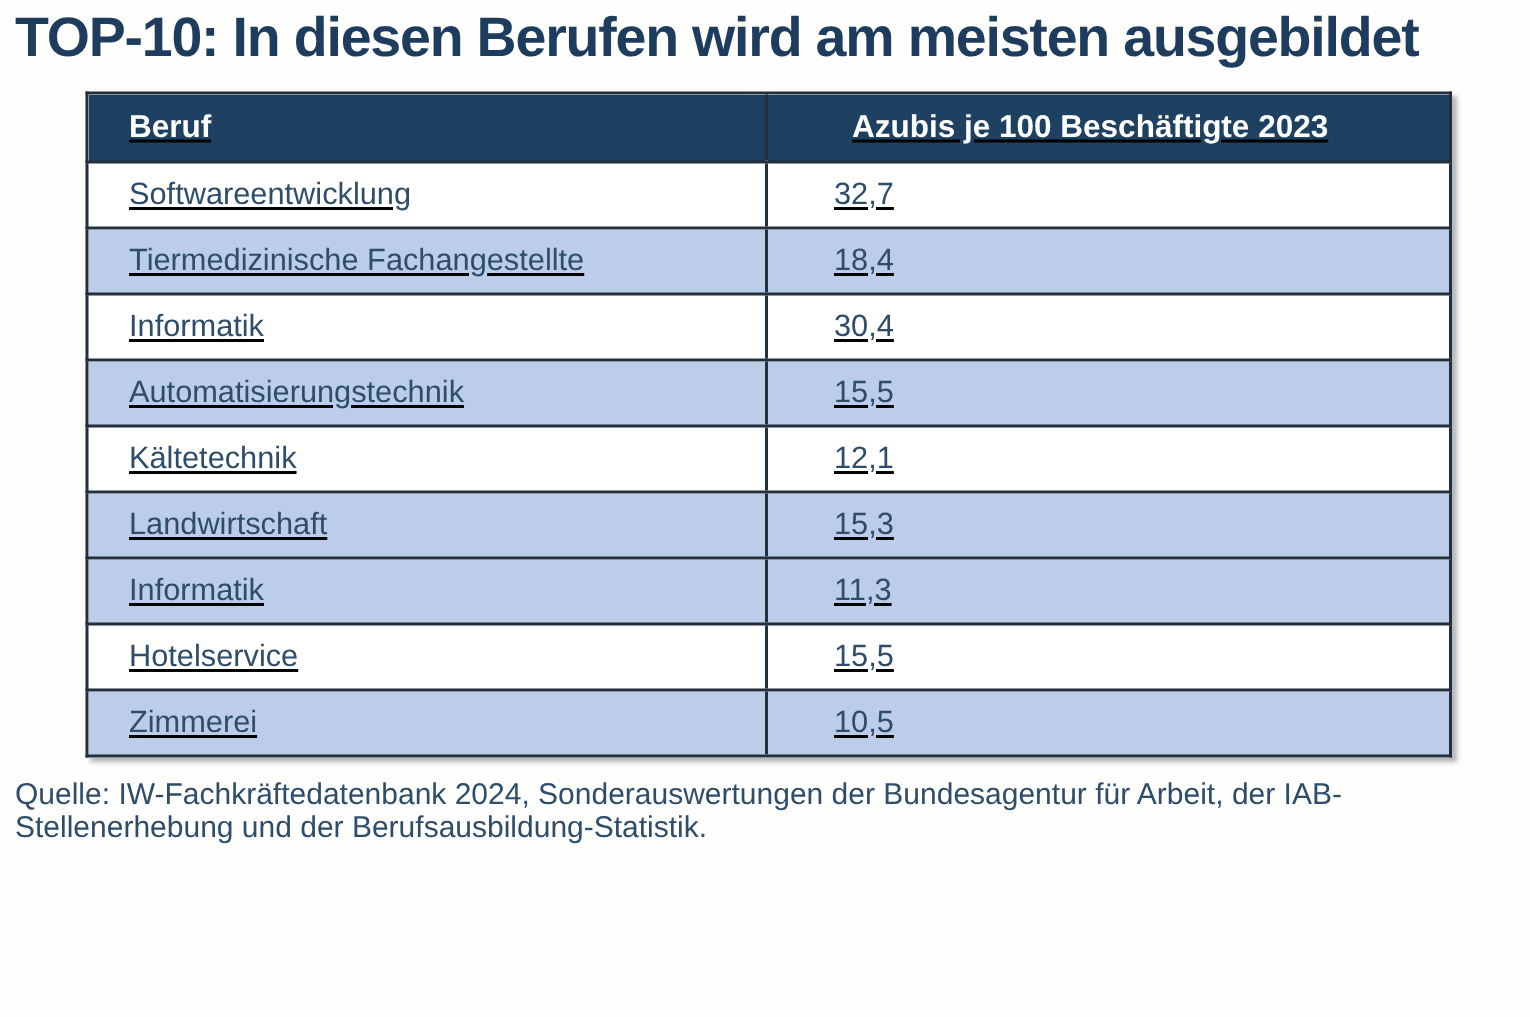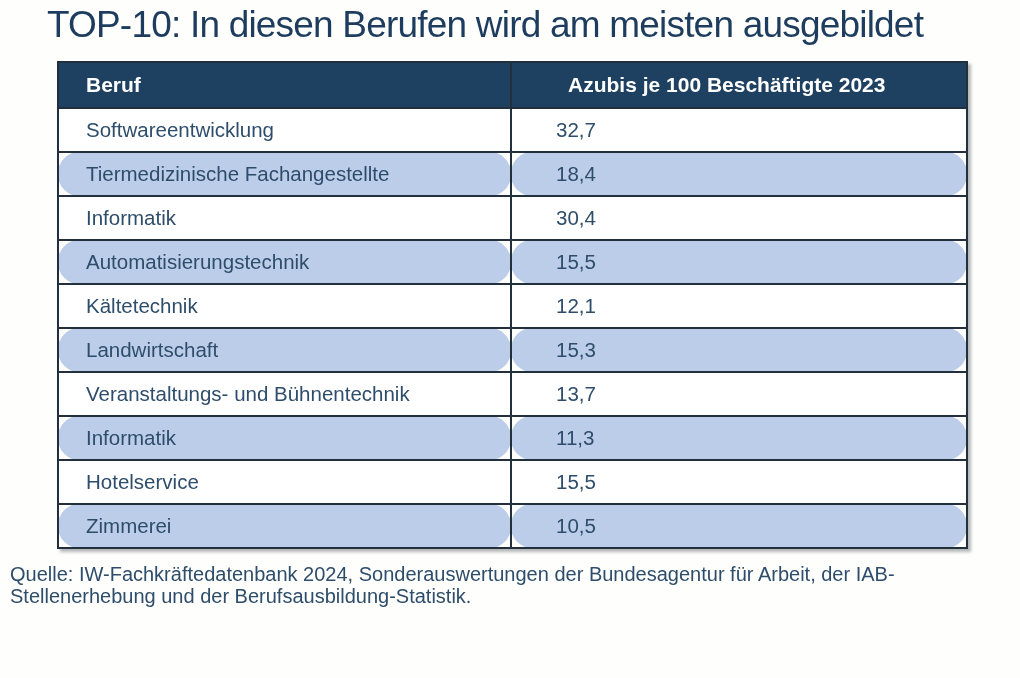--- a/index.html
+++ b/index.html
@@ -17,31 +17,31 @@
     width: 1020px; height: 678px;
     background: #fefefc;
     overflow: hidden;
     font-family: "Liberation Sans", sans-serif;
   }
   h1.page-title {
     margin: 2px 0 0 10px;
     max-width: 950px;
     font-size: 37px;
     line-height: 45px;
-    font-weight: normal;
+    font-weight: bold;
     letter-spacing: -0.8px;
     color: var(--title-text);
-    text-align: center;
   }
   table.top10 {
     margin: 14px 0 0 57px;
     width: 909px;
     border-collapse: collapse;
     table-layout: fixed;
     box-shadow: 3px 3px 3px rgba(90, 95, 100, 0.45);
+    text-decoration: underline;
   }
   table.top10 col.c1 { width: 453px; }
   table.top10 col.c2 { width: 456px; }
   table.top10 th, table.top10 td {
     text-align: left;
     vertical-align: middle;
     border: 2px solid var(--border);
     overflow: hidden;
     white-space: nowrap;
   }
@@ -58,21 +58,21 @@
   table.top10 td {
     height: 44px;
     background: var(--row-bg);
     color: var(--row-text);
     font-size: 20.5px;
     padding: 0 0 0 27px;
     margin-top: 38px;
   }
   table.top10 td:last-child { padding-left: 44px; }
   table.top10 td:first-child { border-right: 1px solid #55606e; }
-  table.top10 tr.alt td { background: var(--row-alt-bg); border-radius: 21px; }
+  table.top10 tr.alt td { background: var(--row-alt-bg); }
   p.source-note {
     margin: 14px 0 0 10px;
     max-width: 1008px;
     font-size: 20px;
     line-height: 22px;
     color: var(--row-text);
   }
 </style>
 </head>
 <body>
@@ -109,24 +109,20 @@
           <td>15,5</td>
         </tr>
         <tr>
           <td>Kältetechnik</td>
           <td>12,1</td>
         </tr>
         <tr class="alt">
           <td>Landwirtschaft</td>
           <td>15,3</td>
         </tr>
-        <tr>
-          <td>Veranstaltungs- und Bühnentechnik</td>
-          <td>13,7</td>
-        </tr>
         <tr class="alt">
           <td>Informatik</td>
           <td>11,3</td>
         </tr>
         <tr>
           <td>Hotelservice</td>
           <td>15,5</td>
         </tr>
         <tr class="alt">
           <td>Zimmerei</td>

